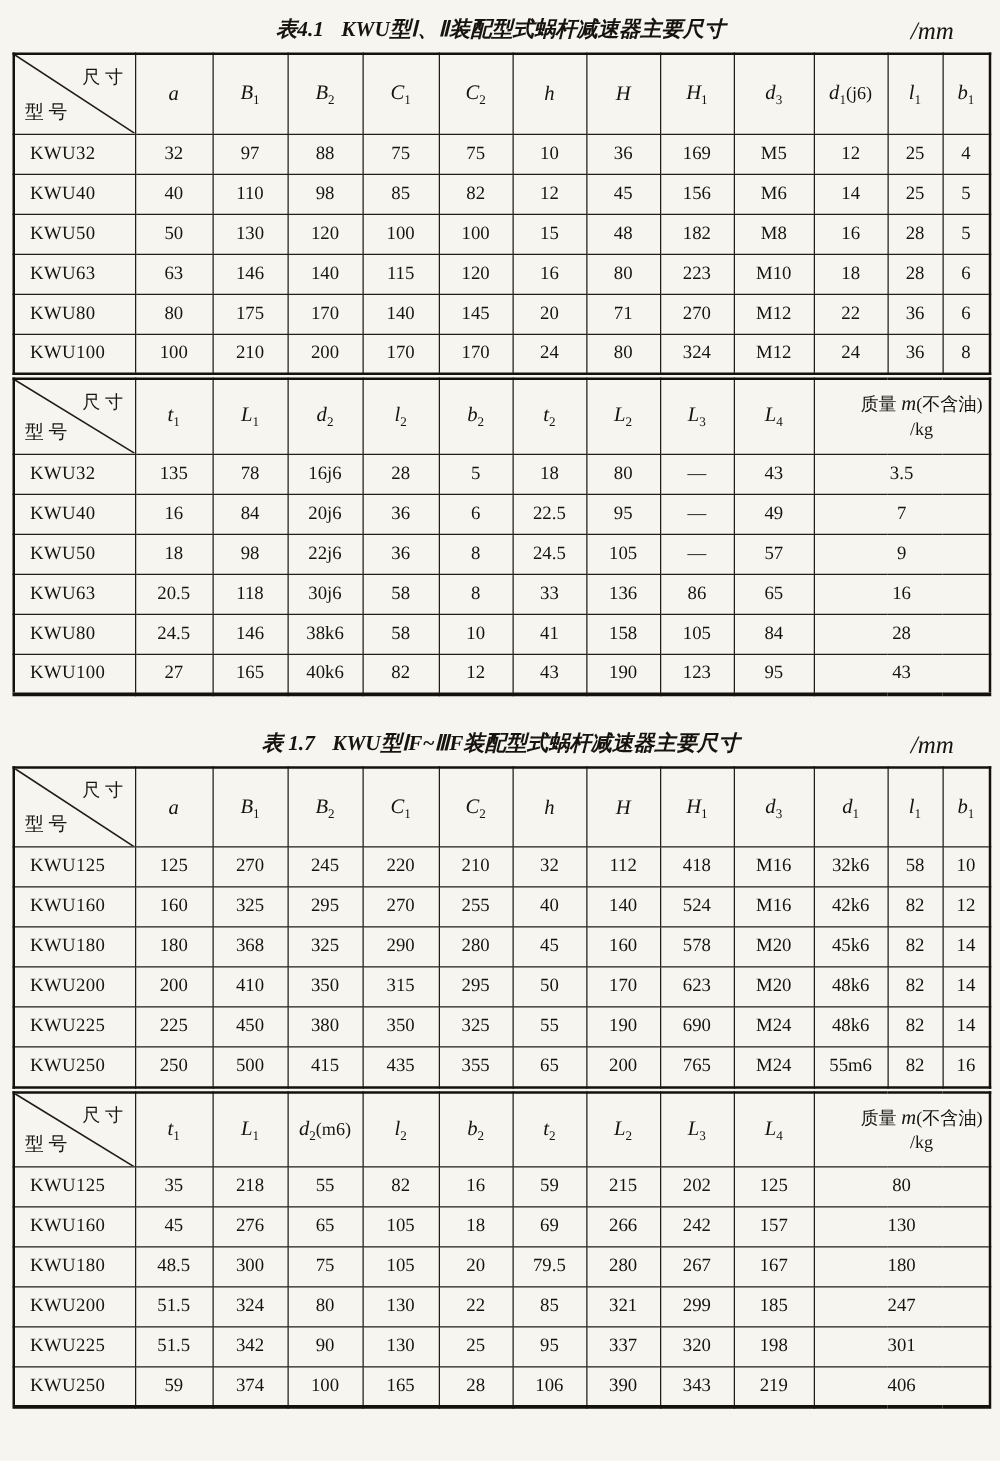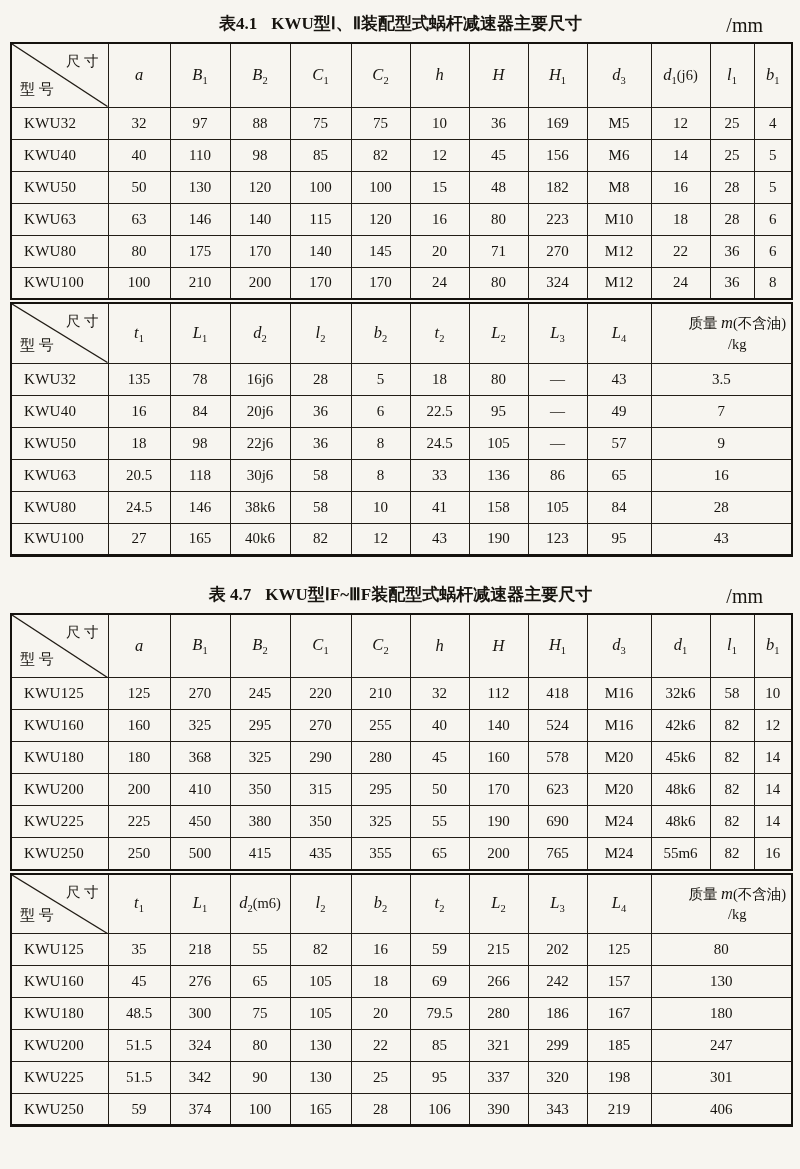--- a/index.html
+++ b/index.html
@@ -9,20 +9,21 @@
     background: #f7f5f0;
     color: #17140f;
     font-family: "Liberation Serif", serif;
   }
   .page { padding: 12px 9px 0 10px; }
 
   .title-row {
     position: relative; height: 24px; margin: 0 0 6px 0;
     text-align: center; font-weight: 700; font-size: 17px;
     font-family: "Liberation Serif", serif;
+    font-style: italic;
   }
   .title-label { margin-right: 14px; }
   .unit {
     position: absolute; right: 28px; top: 2px;
     font-weight: 400; font-size: 20px;
   }
 
   .table-block2 { margin-top: 26px; }
 
   table.dim-table {
@@ -314,21 +315,21 @@
             <td class="val">123</td>
             <td class="val">95</td>
             <td class="val" colspan="3">43</td>
           </tr>
         </tbody>
       </table>
   </div>
 
   <div class="table-block table-block2">
     <div class="title-row">
-      <span class="title-label">表 4.7</span><span>KWU型ⅠF~ⅢF装配型式蜗杆减速器主要尺寸</span>
+      <span class="title-label">表 1.7</span><span>KWU型ⅠF~ⅢF装配型式蜗杆减速器主要尺寸</span>
       <span class="unit">/mm</span>
     </div>
     <table class="dim-table part-top">
         <colgroup>
           <col style="width: 97px;">
           <col style="width: 62px;">
           <col style="width: 60px;">
           <col style="width: 60px;">
           <col style="width: 61px;">
           <col style="width: 59px;">
@@ -525,21 +526,21 @@
           </tr>
           <tr class="data-row">
             <td class="model">KWU180</td>
             <td class="val">48.5</td>
             <td class="val">300</td>
             <td class="val">75</td>
             <td class="val">105</td>
             <td class="val">20</td>
             <td class="val">79.5</td>
             <td class="val">280</td>
-            <td class="val">186</td>
+            <td class="val">267</td>
             <td class="val">167</td>
             <td class="val" colspan="3">180</td>
           </tr>
           <tr class="data-row">
             <td class="model">KWU200</td>
             <td class="val">51.5</td>
             <td class="val">324</td>
             <td class="val">80</td>
             <td class="val">130</td>
             <td class="val">22</td>

